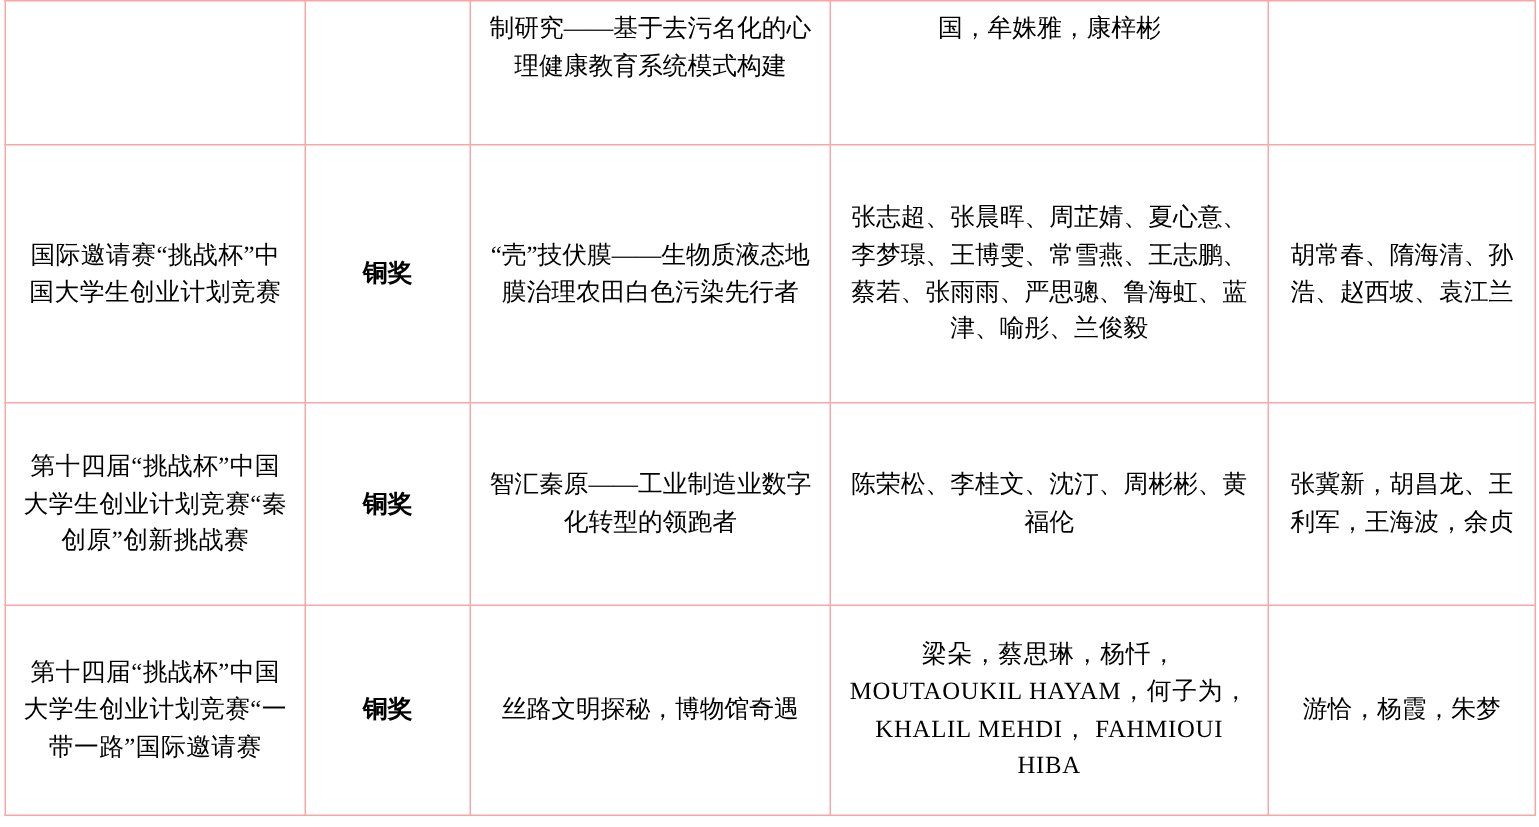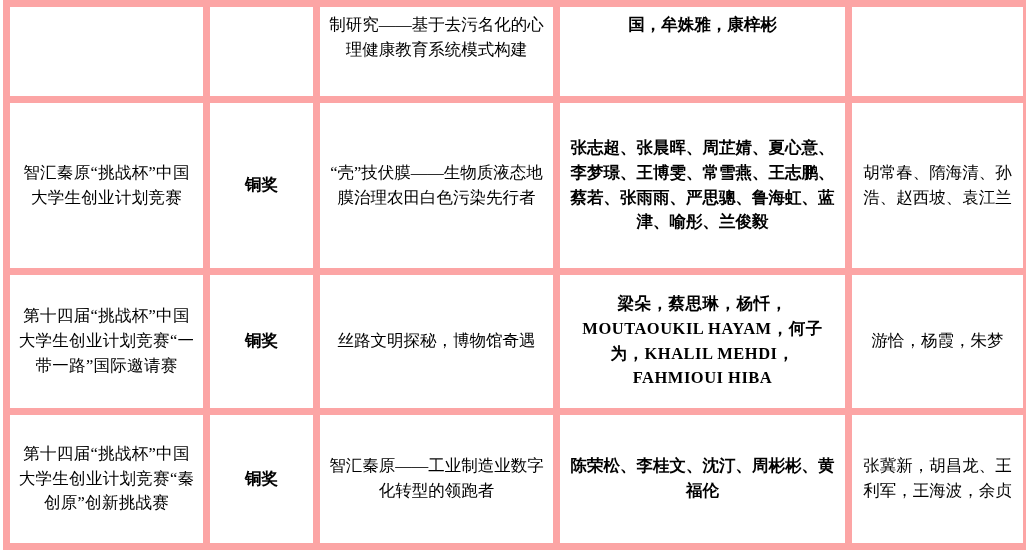--- a/index.html
+++ b/index.html
@@ -20,39 +20,39 @@
     height: 551px;
     box-sizing: border-box;
   }
   table.award-table {
     border-collapse: collapse;
     width: 1020px;
     margin-left: 3px;
     table-layout: fixed;
   }
   table.award-table td {
-    border: 7px solid #fca5a5;
+    border: 1px solid #fca5a5;
     vertical-align: middle;
     padding: 6px 8px;
     font-size: 16.5px;
     line-height: 1.5;
     text-align: center;
     word-wrap: break-word;
     overflow-wrap: break-word;
   }
   col.c-competition { width: 200px; }
   col.c-level { width: 110px; }
   col.c-project { width: 240px; }
   col.c-students { width: 292px; }
   col.c-advisors { width: 178px; }
 
   td.cell-competition { text-align: center; letter-spacing: 0.3px; }
   td.cell-level { text-align: center; font-weight: bold; }
   td.cell-project { text-align: center; }
-  td.cell-students { text-align: center; font-weight: bold; }
+  td.cell-students { text-align: center; }
   td.cell-advisors { text-align: center; }
 
   
   tr.row-partial td {
     vertical-align: bottom;
   }
   tr.row-partial td.cell-project,
   tr.row-partial td.cell-students {
     vertical-align: top;
   }
@@ -75,35 +75,35 @@
     </colgroup>
     <tbody>
       <tr class="row-partial" style="height:96px;">
         <td class="cell-competition"></td>
         <td class="cell-level"></td>
         <td class="cell-project">制研究——基于去污名化的心理健康教育系统模式构建</td>
         <td class="cell-students">国，牟姝雅，康梓彬</td>
         <td class="cell-advisors"></td>
       </tr>
       <tr style="height:172px;">
-        <td class="cell-competition">智汇秦原“挑战杯”中国大学生创业计划竞赛</td>
+        <td class="cell-competition">国际邀请赛“挑战杯”中国大学生创业计划竞赛</td>
         <td class="cell-level">铜奖</td>
         <td class="cell-project">“壳”技伏膜——生物质液态地膜治理农田白色污染先行者</td>
         <td class="cell-students">张志超、张晨晖、周芷婧、夏心意、李梦璟、王博雯、常雪燕、王志鹏、蔡若、张雨雨、严思骢、鲁海虹、蓝津、喻彤、兰俊毅</td>
         <td class="cell-advisors">胡常春、隋海清、孙浩、赵西坡、袁江兰</td>
+      </tr>
+      <tr style="height:135px;">
+        <td class="cell-competition">第十四届“挑战杯”中国大学生创业计划竞赛“秦创原”创新挑战赛</td>
+        <td class="cell-level">铜奖</td>
+        <td class="cell-project">智汇秦原——工业制造业数字化转型的领跑者</td>
+        <td class="cell-students">陈荣松、李桂文、沈汀、周彬彬、黄福伦</td>
+        <td class="cell-advisors">张冀新，胡昌龙、王利军，王海波，余贞</td>
       </tr>
       <tr style="height:140px;">
         <td class="cell-competition">第十四届“挑战杯”中国大学生创业计划竞赛“一带一路”国际邀请赛</td>
         <td class="cell-level">铜奖</td>
         <td class="cell-project">丝路文明探秘，博物馆奇遇</td>
         <td class="cell-students latin">梁朵，蔡思琳，杨忏，MOUTAOUKIL HAYAM，何子为，KHALIL MEHDI， FAHMIOUI HIBA</td>
         <td class="cell-advisors">游恰，杨霞，朱梦</td>
       </tr>
-      <tr style="height:135px;">
-        <td class="cell-competition">第十四届“挑战杯”中国大学生创业计划竞赛“秦创原”创新挑战赛</td>
-        <td class="cell-level">铜奖</td>
-        <td class="cell-project">智汇秦原——工业制造业数字化转型的领跑者</td>
-        <td class="cell-students">陈荣松、李桂文、沈汀、周彬彬、黄福伦</td>
-        <td class="cell-advisors">张冀新，胡昌龙、王利军，王海波，余贞</td>
-      </tr>
     </tbody>
   </table>
 </div>
 
 </body></html>

